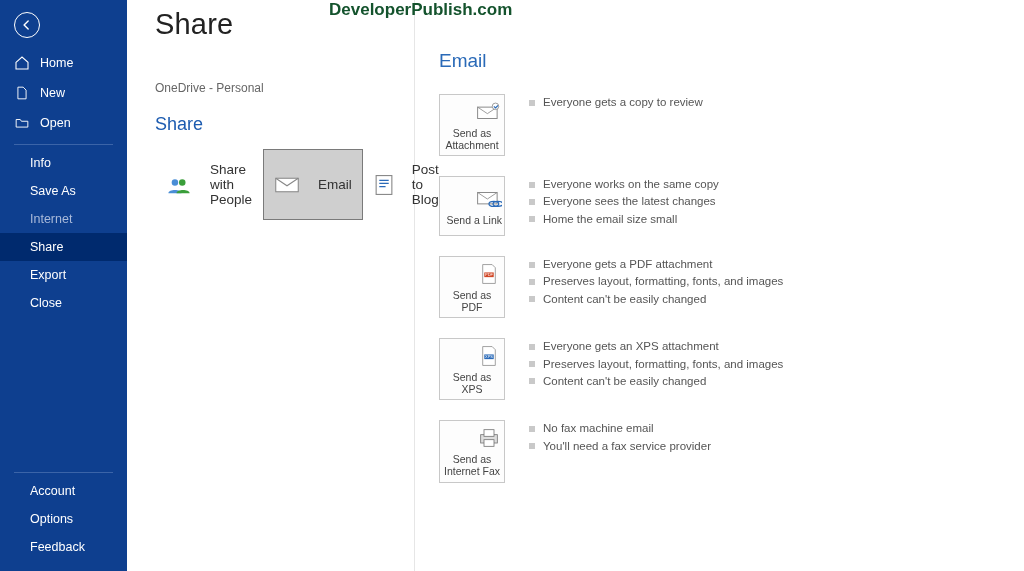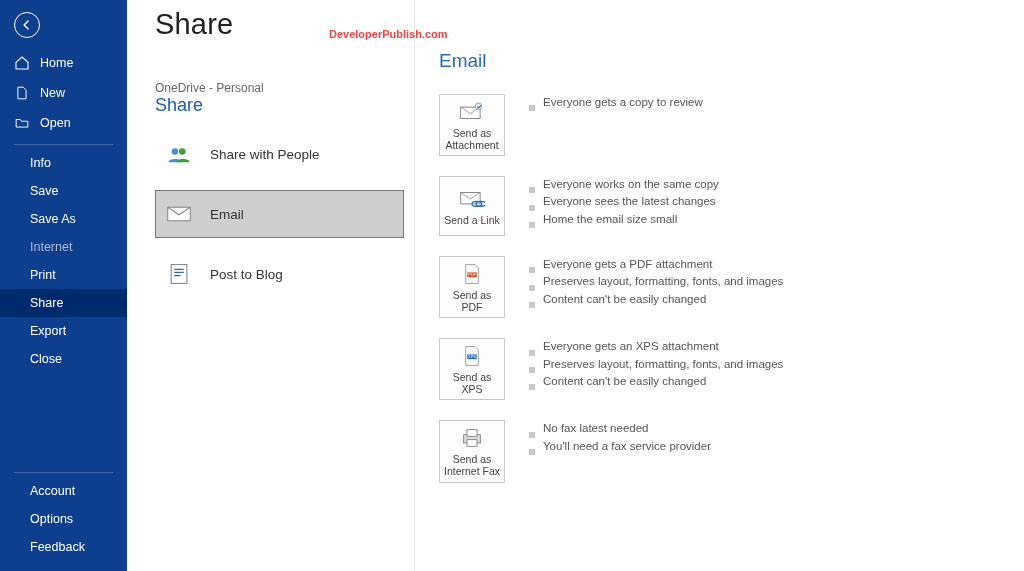--- a/index.html
+++ b/index.html
@@ -12,36 +12,36 @@
   .nav-item { display: flex; align-items: center; gap: 10px; padding: 7px 14px; font-size: 12.5px; cursor: pointer; }
   .nav-item .ico { width: 16px; height: 16px; display: flex; align-items: center; justify-content: center; flex-shrink: 0; }
   .nav-item.sub { padding-left: 30px; }
   .nav-item.selected { background: #002a6e; }
   .nav-item.dim { color: #a9bada; }
   .hr { border-top: 1px solid #3b64a8; margin: 6px 14px 4px 14px; }
   .sidebar .spacer { flex: 1; }
   
   .midcol { width: 288px; padding: 8px 10px 0 28px; border-right: 1px solid #e6e6e6; display: flex; flex-direction: column; }
   .page-title { font-size: 29px; font-weight: 300; color: #222; margin-bottom: 40px; letter-spacing: 0.2px;}
-  .breadcrumb { font-size: 12px; color: #666; margin-bottom: 0; }
+  .breadcrumb { font-size: 12px; color: #666; margin-bottom: 19px; }
   .section-h { font-size: 18px; color: #1c5bb0; font-weight: 400; margin-bottom: 14px; }
-  .share-list { display: flex; flex-direction: column; gap: 12px; }
+  .share-list { display: flex; gap: 0; }
   .share-item { display: flex; align-items: center; gap: 18px; padding: 12px 10px; font-size: 13.5px; color: #333; border: 1px solid transparent; cursor: pointer; }
   .share-item .sico { width: 26px; height: 22px; display: flex; align-items: center; justify-content: center; }
   .share-item.selected { background: #cfcfcf; border: 1px solid #7a7a7a; }
   
   .rightcol { flex: 1; padding: 10px 20px 0 24px; position: relative; }
-  .watermark { position: absolute; top: 28px; left: -86px; font-size: 11px; font-weight: 700; color: #ef4444; }
+  .watermark { position: absolute; top: 0; left: -86px; font-size: 17px; font-weight: 700; color: #14532d; }
   .right-h { font-size: 19px; color: #2a6ab8; font-weight: 400; margin: 40px 0 22px 0; }
   .option-row { display: flex; align-items: flex-start; gap: 24px; margin-bottom: 20px; }
-  .tile { width: 66px; min-height: 60px; border: 1px solid #c8c8c8; background: #fdfdfd; display: flex; flex-direction: column; align-items: center; justify-content: center; padding: 6px 2px 4px 2px; cursor: pointer; }
+  .tile { width: 66px; min-height: 60px; border: 1px solid #c8c8c8; background: #fdfdfd; display: flex; flex-direction: column; align-items: flex-end; justify-content: center; padding: 6px 2px 4px 2px; cursor: pointer; }
   .tile .tico { width: 26px; height: 22px; display: flex; align-items: center; justify-content: center; margin-bottom: 4px; }
   .tile .tlabel { font-size: 10.5px; color: #444; text-align: center; line-height: 1.15; }
   .bullets { padding-top: 0px; }
-  .bullet { display: flex; align-items: flex-end; gap: 8px; font-size: 11.5px; color: #555; line-height: 1.5; }
+  .bullet { display: flex; align-items: center; gap: 8px; font-size: 11.5px; color: #555; line-height: 1.5; }
   .sq { width: 6px; height: 6px; background: #c9c9c9; flex-shrink: 0; }
 </style>
 </head>
 <body>
 
 <div class="sidebar">
   <div class="back-row">
     <div class="back-btn">
       <svg viewBox="0 0 24 24">
           <path d="M14 5l-7 7 7 7" stroke="#fff" stroke-width="2.4" fill="none" stroke-linecap="round" stroke-linejoin="round"></path>
@@ -70,30 +70,24 @@
           <path d="M2 6h7l2 3h11v10H2z" fill="none" stroke="#fff" stroke-width="1.6"></path>
         </svg>
       </span>
     <span>Open</span>
   </div>
   <div class="hr"></div>
   <div class="nav-item sub">
       <span>Info</span>
     </div>
   <div class="nav-item sub">
-      <span>Save</span>
-    </div>
-  <div class="nav-item sub">
       <span>Save As</span>
     </div>
   <div class="nav-item sub dim">
       <span>Internet</span>
-    </div>
-  <div class="nav-item sub">
-      <span>Print</span>
     </div>
   <div class="nav-item sub selected">
       <span>Share</span>
     </div>
   <div class="nav-item sub">
       <span>Export</span>
     </div>
   <div class="nav-item sub">
       <span>Close</span>
     </div>
@@ -261,21 +255,21 @@
             <rect x="4" y="8" width="20" height="10" fill="#ddd" stroke="#777"></rect>
             <rect x="8" y="2" width="12" height="8" fill="#fff" stroke="#777"></rect>
             <rect x="8" y="14" width="12" height="8" fill="#fff" stroke="#777"></rect>
           </svg>
       </span>
       <span class="tlabel">Send as Internet Fax</span>
     </div>
     <div class="bullets">
       <div class="bullet">
           <span class="sq"></span>
-          <span>No fax latest needed</span>
+          <span>No fax machine email</span>
         </div>
       <div class="bullet">
           <span class="sq"></span>
           <span>You'll need a fax service provider</span>
         </div>
     </div>
   </div>
 
 </div>
 

